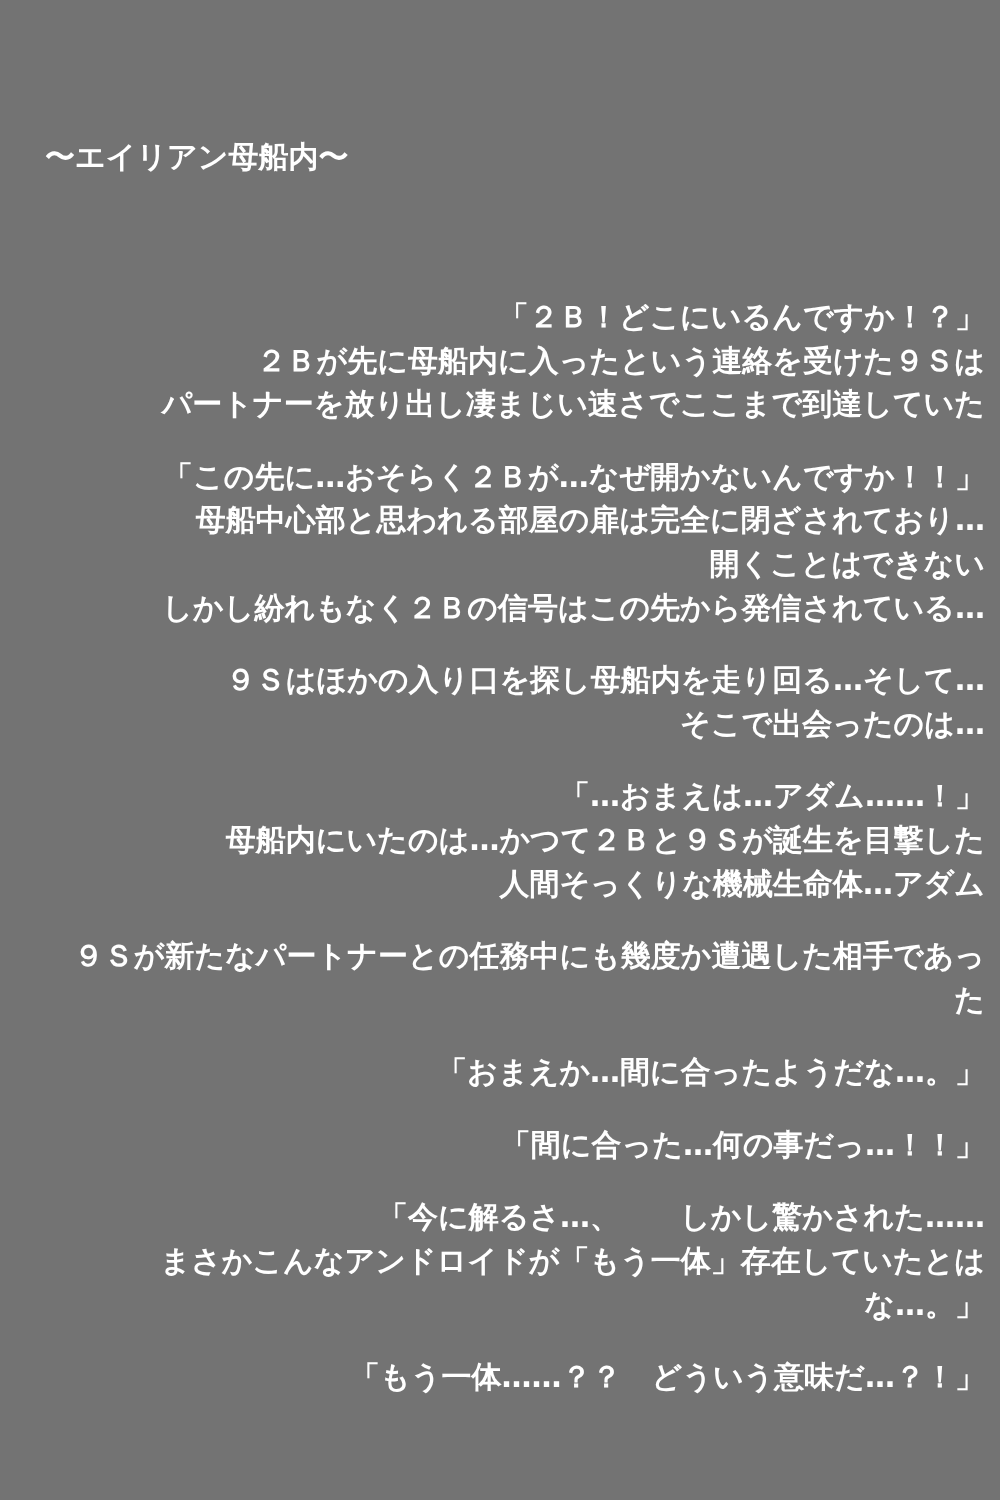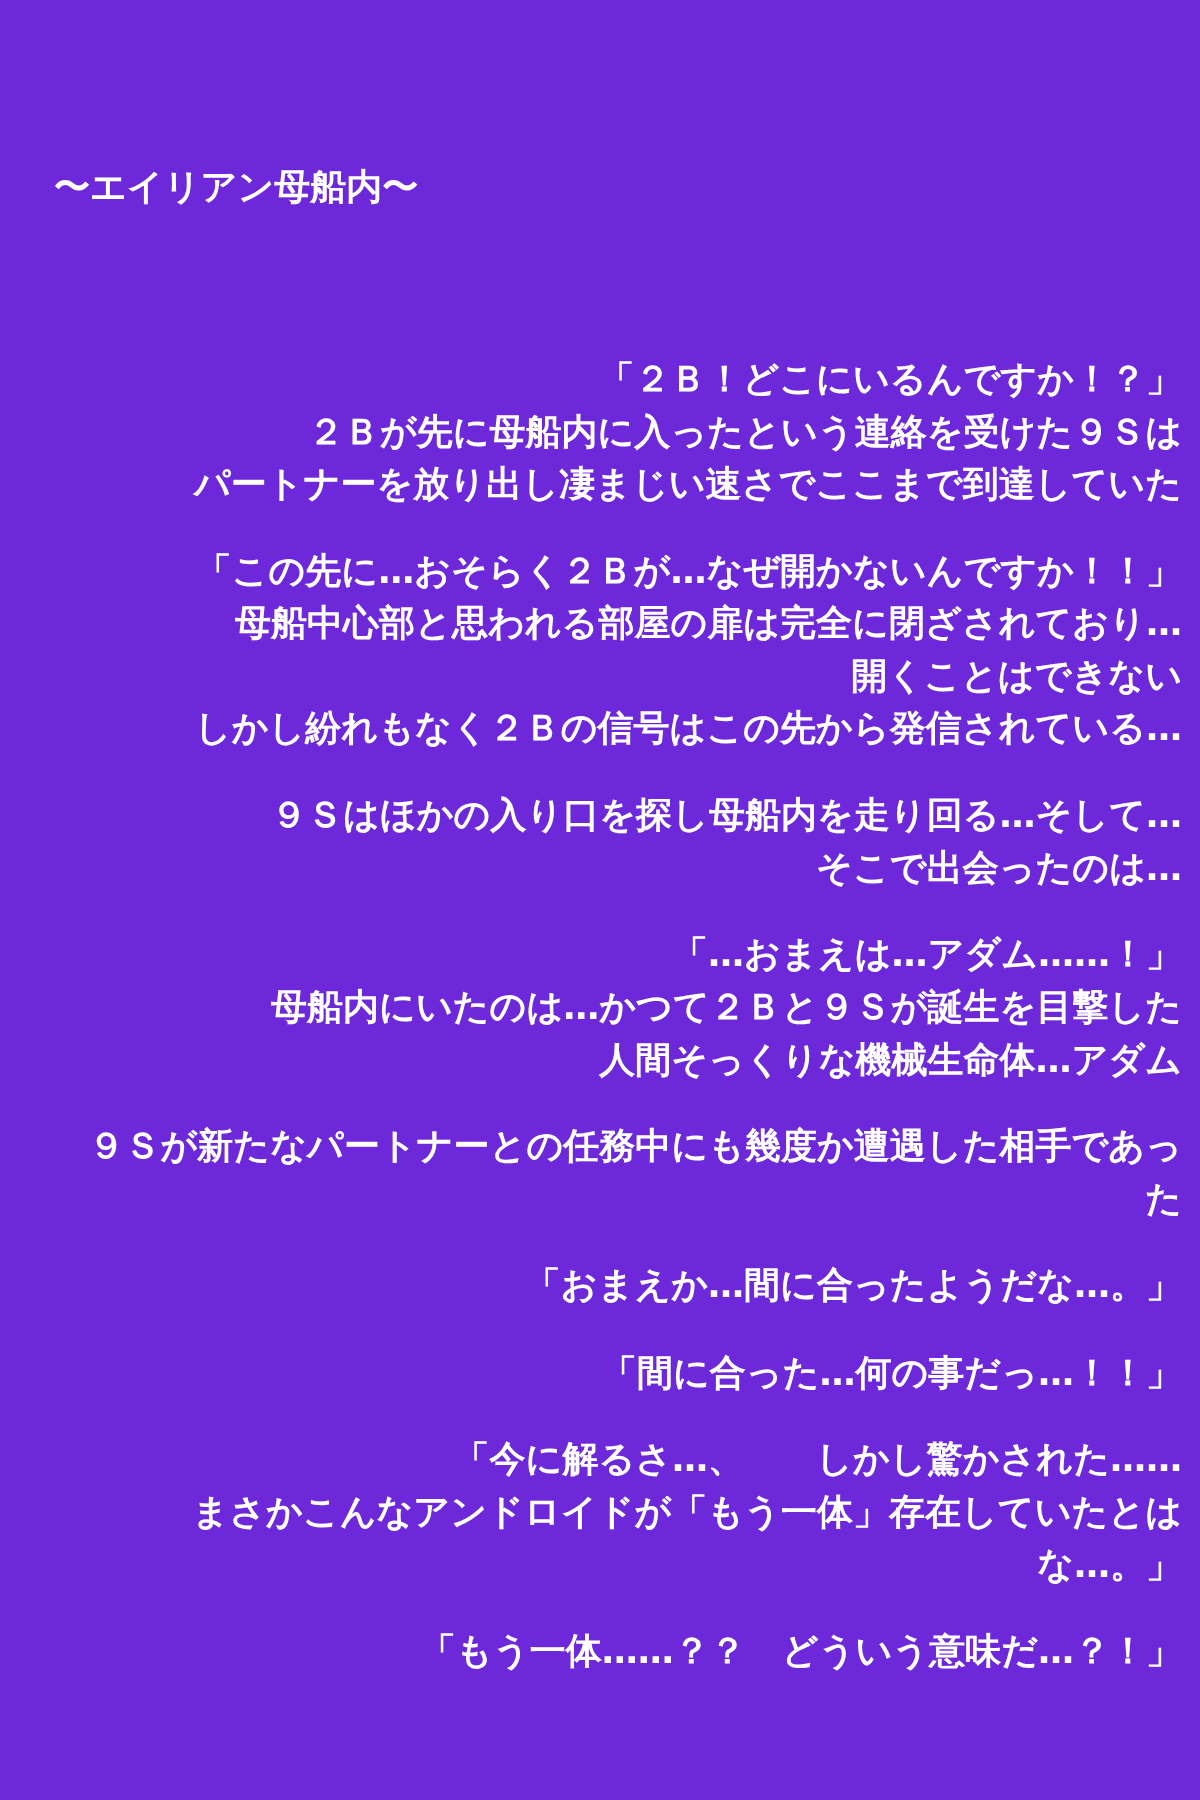--- a/index.html
+++ b/index.html
@@ -32,18 +32,18 @@
     min-height: 43.6px;
   }
   .paragraph {
     margin-top: 29px; 
     text-align: right;
   }
 </style>
 </head>
 <body>
 
-<div class="page" style="background: #6d28d9; color: rgb(255, 255, 255);">
+<div class="page" style="background: #737373; color: rgb(255, 255, 255);">
   <div class="story">
     <div class="line title">〜エイリアン母船内〜</div>
     <div id="paragraphs"><div class="paragraph"><div class="line">「２Ｂ！どこにいるんですか！？」</div><div class="line">２Ｂが先に母船内に入ったという連絡を受けた９Ｓは</div><div class="line">パートナーを放り出し凄まじい速さでここまで到達していた</div></div><div class="paragraph"><div class="line">「この先に…おそらく２Ｂが…なぜ開かないんですか！！」</div><div class="line">母船中心部と思われる部屋の扉は完全に閉ざされており…</div><div class="line">開くことはできない</div><div class="line">しかし紛れもなく２Ｂの信号はこの先から発信されている…</div></div><div class="paragraph"><div class="line">９Ｓはほかの入り口を探し母船内を走り回る…そして…</div><div class="line">そこで出会ったのは…</div></div><div class="paragraph"><div class="line">「…おまえは…アダム……！」</div><div class="line">母船内にいたのは…かつて２Ｂと９Ｓが誕生を目撃した</div><div class="line">人間そっくりな機械生命体…アダム</div></div><div class="paragraph"><div class="line">９Ｓが新たなパートナーとの任務中にも幾度か遭遇した相手であった</div></div><div class="paragraph"><div class="line">「おまえか…間に合ったようだな…。」</div></div><div class="paragraph"><div class="line">「間に合った…何の事だっ…！！」</div></div><div class="paragraph"><div class="line">「今に解るさ…、　　しかし驚かされた……</div><div class="line">　まさかこんなアンドロイドが「もう一体」存在していたとはな…。」</div></div><div class="paragraph"><div class="line">「もう一体……？？　どういう意味だ…？！」</div></div></div>
   </div>
 </div>
 
 </body></html>

